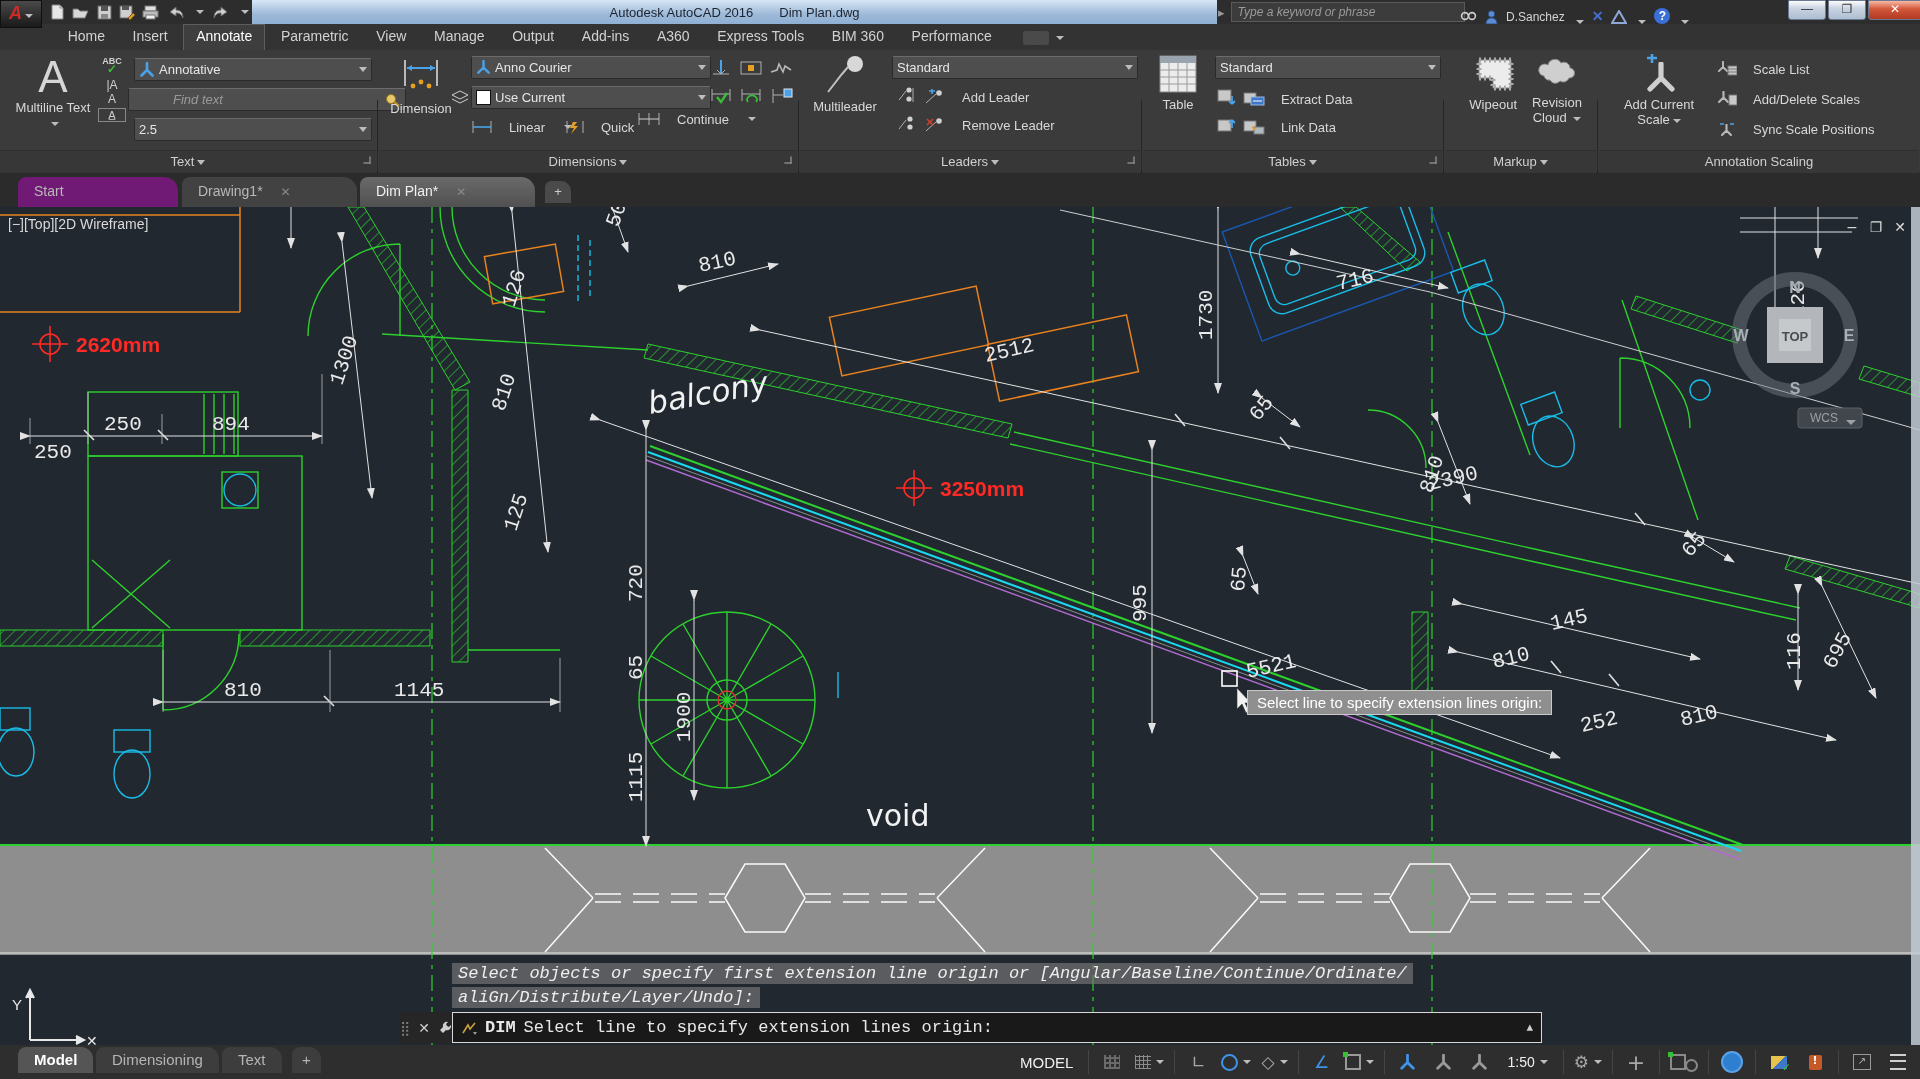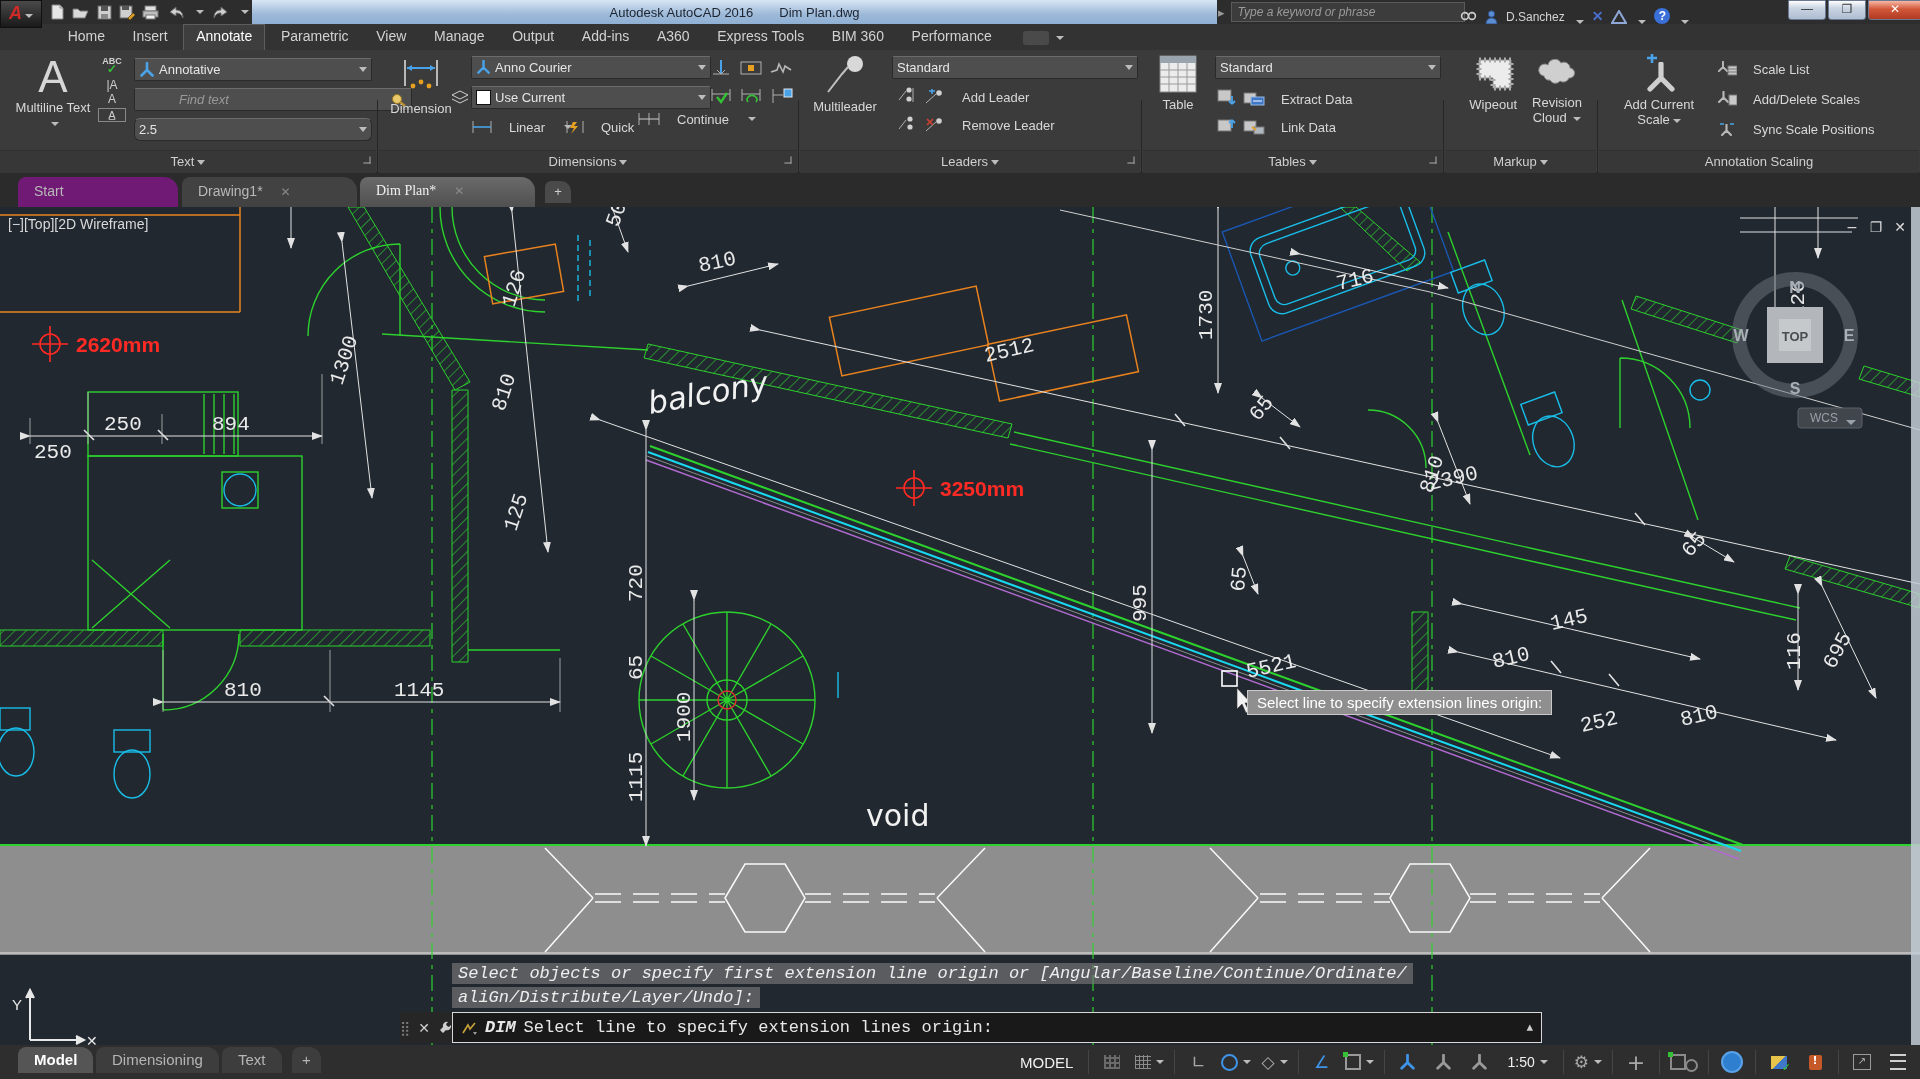--- a/index.html
+++ b/index.html
@@ -50,21 +50,21 @@
   .rowbtn{position:absolute;color:#d8d8d8;font-size:13px;display:flex;align-items:center;gap:16px;height:22px;}
   .swatch{width:13px;height:13px;background:#fff;border:1px solid #111;display:inline-block;}
 
   
   #filetabs{left:0;top:173px;width:1920px;height:34px;background:#2b2b2b;}
   .ftab{position:absolute;top:4px;height:30px;border-radius:8px 14px 0 0;color:#b8b8b8;font-size:14px;
         padding:6px 14px 0 16px;box-sizing:border-box;}
   .ftab .x{margin-left:18px;color:#8a8a8a;font-size:12px;}
   .ftab.start{background:#701a75;width:160px;}
   .ftab.inactive{background:#424242;}
-  .ftab.active{background:linear-gradient(#6a6a6a,#505050);color:#f0f0f0;font-family:Liberation Serif, serif;}
+  .ftab.active{background:linear-gradient(#6a6a6a,#505050);color:#f0f0f0;}
   .ftab-plus{position:absolute;top:8px;width:26px;height:22px;background:#4a4a4a;border-radius:6px 10px 0 0;
        color:#cfcfcf;text-align:center;line-height:22px;}
 
   
   #canvas{left:0;top:207px;width:1920px;height:838px;background:#212830;}
   #vplabel{left:8px;top:216px;color:#d9d9d9;font-size:14px;z-index:3;}
   svg text.dl{font-family:"Liberation Mono","DejaVu Sans Mono",monospace;font-size:21px;fill:#e9e9e9;}
   svg text.red{font-family:"Liberation Sans",sans-serif;font-size:21px;fill:#ff2a24;font-weight:bold;}
   svg text.big{font-size:31px;font-style:italic;fill:#f2f2f2;font-family:"DejaVu Sans",sans-serif;}
   svg text.big2{font-size:30px;fill:#f2f2f2;font-family:"DejaVu Sans",sans-serif;}
@@ -78,21 +78,21 @@
 
   
   .cmdhist{left:452px;background:rgba(118,118,118,.68);color:#eee;
            font-family:"Liberation Mono","DejaVu Sans Mono",monospace;font-size:17px;
            padding:1px 6px;white-space:pre;z-index:7;font-style:italic;}
   #cmdbar{left:400px;top:1012px;width:1142px;height:31px;background:#2c2c2c;display:flex;align-items:stretch;z-index:8;}
   #cmdgrip{width:52px;display:flex;align-items:center;justify-content:center;gap:8px;color:#cfcfcf;
            background:#262626;font-size:14px;}
   #cmdfield{flex:1;background:#191919;border:1px solid #d8d8d8;display:flex;align-items:center;
             font-family:"Liberation Mono","DejaVu Sans Mono",monospace;font-size:17px;color:#e8e8e8;padding:0 8px;gap:8px;}
-  #cmdfield .dim{font-weight:bold;font-style:italic;}
+  #cmdfield .dim{font-weight:bold;}
   #cmd-up{margin-left:auto;color:#cfcfcf;font-size:11px;}
 
   
   #statusbar{left:0;top:1045px;width:1920px;height:34px;background:#2e2e2e;}
   .ltab{position:absolute;top:2px;height:26px;border-radius:8px 12px 0 0;background:#3d3d3d;color:#b5b5b5;
         font-size:15px;padding:4px 16px 0;box-sizing:border-box;}
   .ltab.active{background:#555;color:#fff;font-weight:bold;}
   #sb-right{position:absolute;right:6px;top:0;height:34px;display:flex;align-items:center;gap:4px;}
   .sb-btn{min-width:26px;height:26px;display:flex;align-items:center;justify-content:center;color:#a8a8a8;
           font-family:"DejaVu Sans",sans-serif;font-size:17px;gap:2px;padding:0 3px;}
@@ -229,28 +229,28 @@
       <div style="font-size:12px;color:#cfcfcf;margin-top:2px;">|A<br>A</div>
       <div style="font-size:11px;color:#cfcfcf;border:1px solid #888;margin-top:2px;">A̲</div>
     </div>
     <div class="combo" style="left:134px;top:8px;width:228px;">
       <svg width="16" height="16" style="color:#4aa3e8">
           <use href="#astar"></use>
         </svg>
       <span class="grow">Annotative</span>
         <span class="caret"></span>
     </div>
-    <div class="combo" style="left:134px;top:38px;width:228px;padding-left:44px;">
+    <div class="combo" style="left:128px;top:38px;width:228px;padding-left:44px;">
       <span class="grow placeholder">Find text</span>
       <svg width="16" height="14">
           <circle cx="6" cy="6" r="4.5" fill="#e8c86a" stroke="#9a7a20"></circle>
           <path d="M9 9l5 4" stroke="#b89030" stroke-width="2.5"></path>
         </svg>
     </div>
-    <div class="combo" style="left:134px;top:68px;width:228px;border-radius:6px;">
+    <div class="combo" style="left:134px;top:68px;width:228px;">
       <span class="grow">2.5</span>
         <span class="caret"></span>
     </div>
     <div class="pfoot" style="left:0;width:376px;"><span>Text</span><span class="caret"></span></div>
     <div class="launch"></div>
   </div>
   <div class="sep-v" style="left:377px;top:50px;height:122px;"></div>
 
   
   <div class="panel" style="left:379px;width:419px;">

